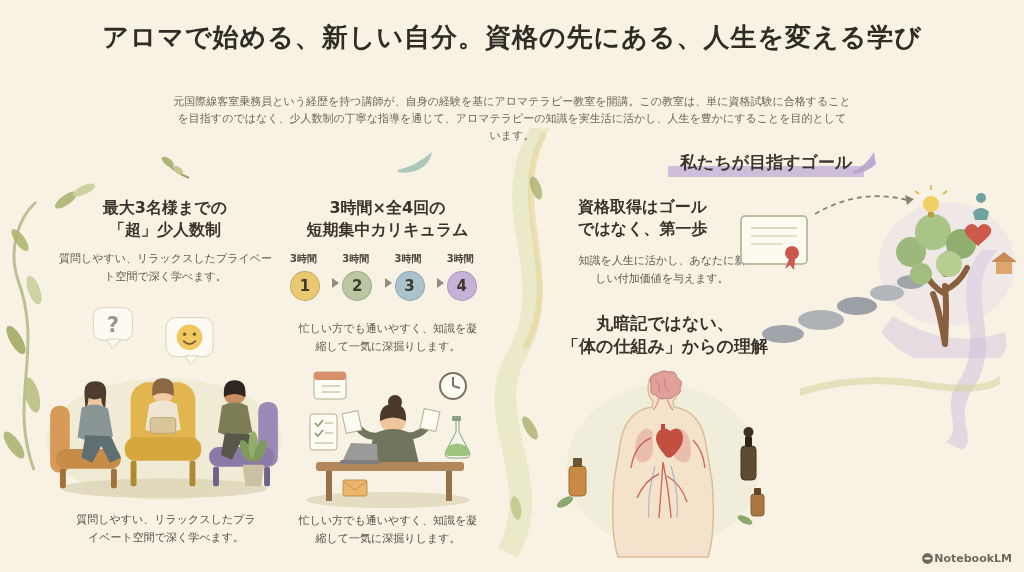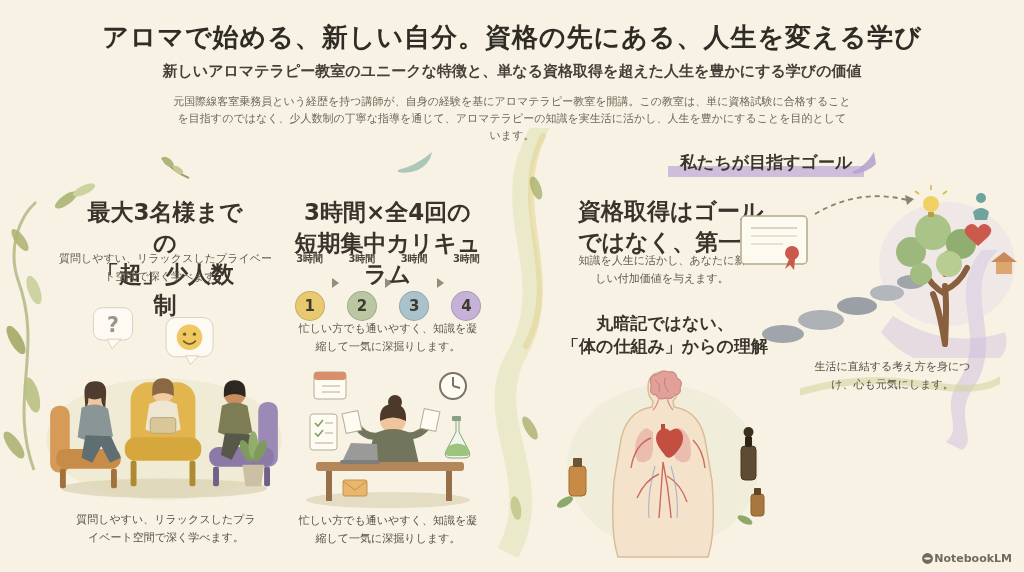--- a/index.html
+++ b/index.html
@@ -9,28 +9,28 @@
     position:relative; width:1024px; height:572px; margin:0 auto;
     background:#f7f2e3; overflow:hidden; color:#34312a;
   }
   .abs{ position:absolute; }
   .title{ top:20px; left:0; width:100%; text-align:center; font-size:26px; font-weight:bold; letter-spacing:1px; color:#2f2c26; }
   .subtitle{ top:62px; left:0; width:100%; text-align:center; font-size:15px; font-weight:bold; color:#45413a; }
   .intro{ top:93px; left:172px; width:680px; text-align:center; font-size:11px; line-height:1.55; color:#6d6759; }
   .sec-h{ font-size:17px; font-weight:bold; color:#3a362e; padding:3px 12px 5px; white-space:nowrap; }
   .hl-y{ background:linear-gradient(transparent 58%, rgba(219,200,120,.78) 58%, rgba(219,200,120,.78) 94%, transparent 94%); }
   .hl-p{ background:linear-gradient(transparent 58%, rgba(190,170,216,.72) 58%, rgba(190,170,216,.72) 94%, transparent 94%); }
-  .f-title{ font-size:23px; font-weight:bold; text-align:center; line-height:1.35; color:#38342c; }
+  .f-title{ font-size:16px; font-weight:bold; text-align:center; line-height:1.35; color:#38342c; }
   .f-title span{ display:block; }
   .f-title.small{ font-size:17px; }
   .f-title.left-align{ text-align:left; }
   .f-desc{ font-size:11px; line-height:1.6; text-align:center; color:#5f5a4d; }
   .caption{ font-size:11px; line-height:1.6; text-align:center; color:#55514a; }
   .steps{ display:flex; align-items:flex-start; justify-content:center; gap:3px; }
-  .step{ display:flex; flex-direction:column; align-items:center; width:40px;gap:20px; }
+  .step{ display:flex; flex-direction:column; align-items:flex-start; width:40px; }
   .step-label{ font-size:10px; font-weight:bold; color:#4a463c; margin-bottom:5px; white-space:nowrap; }
   .step-circle{ width:30px; height:30px; border-radius:50%; display:flex; align-items:center; justify-content:center;
     font-size:15px; font-weight:bold; color:#3f3a2e; border:1px solid rgba(0,0,0,.14); }
   .c1{ background:#e9c96f; } .c2{ background:#bac7a3; } .c3{ background:#aac2cb; } .c4{ background:#c6b2d8; }
   .step-arrow{ width:0; height:0; border-top:5px solid transparent; border-bottom:5px solid transparent;
     border-left:7px solid #938d7c; margin-top:26px; }
   .illo svg{ width:100%; height:100%; display:block; }
   .scroll-wrap{ width:248px; height:158px; }
   .scroll-wrap svg{ position:absolute; left:0; top:0; width:100%; height:100%; }
   .quote{ position:absolute; left:28px; top:28px; width:194px; font-size:12px; font-weight:bold; line-height:1.65;
@@ -67,21 +67,20 @@
   <svg class="abs" style="left:800px;top:372px;width:200px;height:26px;" viewBox="0 0 200 26">
     <path d="M0 20 Q 60 2 120 12 T 200 8" stroke="#cfd69b" stroke-width="7" fill="none" opacity="0.55" stroke-linecap="round"></path>
   </svg>
 
   <svg class="abs" style="left:52px;top:176px;width:46px;height:40px;" viewBox="0 0 46 40">
     <ellipse cx="14" cy="24" rx="13" ry="5" transform="rotate(-35 14 24)" fill="#b3ba7e"></ellipse>
     <ellipse cx="32" cy="14" rx="12" ry="4.5" transform="rotate(-25 32 14)" fill="#cdd39e"></ellipse>
   </svg>
 
   <h1 class="abs title">アロマで始める、新しい自分。資格の先にある、人生を変える学び</h1>
-  <h2 class="abs subtitle">新しいアロマテラピー教室のユニークな特徴と、単なる資格取得を超えた人生を豊かにする学びの価値</h2>
   <p class="abs intro">元国際線客室乗務員という経歴を持つ講師が、自身の経験を基にアロマテラピー教室を開講。この教室は、単に資格試験に合格することを目指すのではなく、少人数制の丁寧な指導を通じて、アロマテラピーの知識を実生活に活かし、人生を豊かにすることを目的としています。</p>
 
   <svg class="abs" style="left:156px;top:152px;width:36px;height:30px;" viewBox="0 0 36 30">
     <path d="M33 26 Q18 20 6 6" stroke="#9aa06a" stroke-width="2" fill="none"></path>
     <ellipse cx="12" cy="10" rx="7" ry="3.5" transform="rotate(40 12 10)" fill="#adb578"></ellipse>
     <ellipse cx="22" cy="18" rx="6" ry="3" transform="rotate(35 22 18)" fill="#c4ca92"></ellipse>
   </svg>
   <svg class="abs" style="left:396px;top:150px;width:40px;height:26px;" viewBox="0 0 40 26">
     <path d="M2 20 Q20 16 36 2 Q34 14 22 20 Q12 24 2 22z" fill="#9dbfb4" opacity="0.85"></path>
   </svg>
@@ -328,21 +327,20 @@
           <path d="M238 36 q8 -8 16 0 l-2 8 -12 0 z" fill="#6fa3a0"></path>
         </g>
         <g>
           <path d="M256 86 l13 -10 13 10 z" fill="#c98a5a"></path>
           <rect x="261" y="86" width="16" height="12" fill="#dca76f"></rect>
         </g>
       </g>
     </svg>
   </div>
 
-  <div class="abs caption" style="left:810px;top:358px;width:165px;">生活に直結する考え方を身につけ、心も元気にします。</div>
 
 
   <div class="abs watermark">
     <svg width="13" height="13" viewBox="0 0 24 24">
       <circle cx="12" cy="12" r="10" fill="#6f6a5f"></circle>
       <path d="M5 12 q7 -5 14 0 q-7 5 -14 0 z" fill="#f7f2e3"></path>
     </svg>
     <span>NotebookLM</span>
   </div>
 

